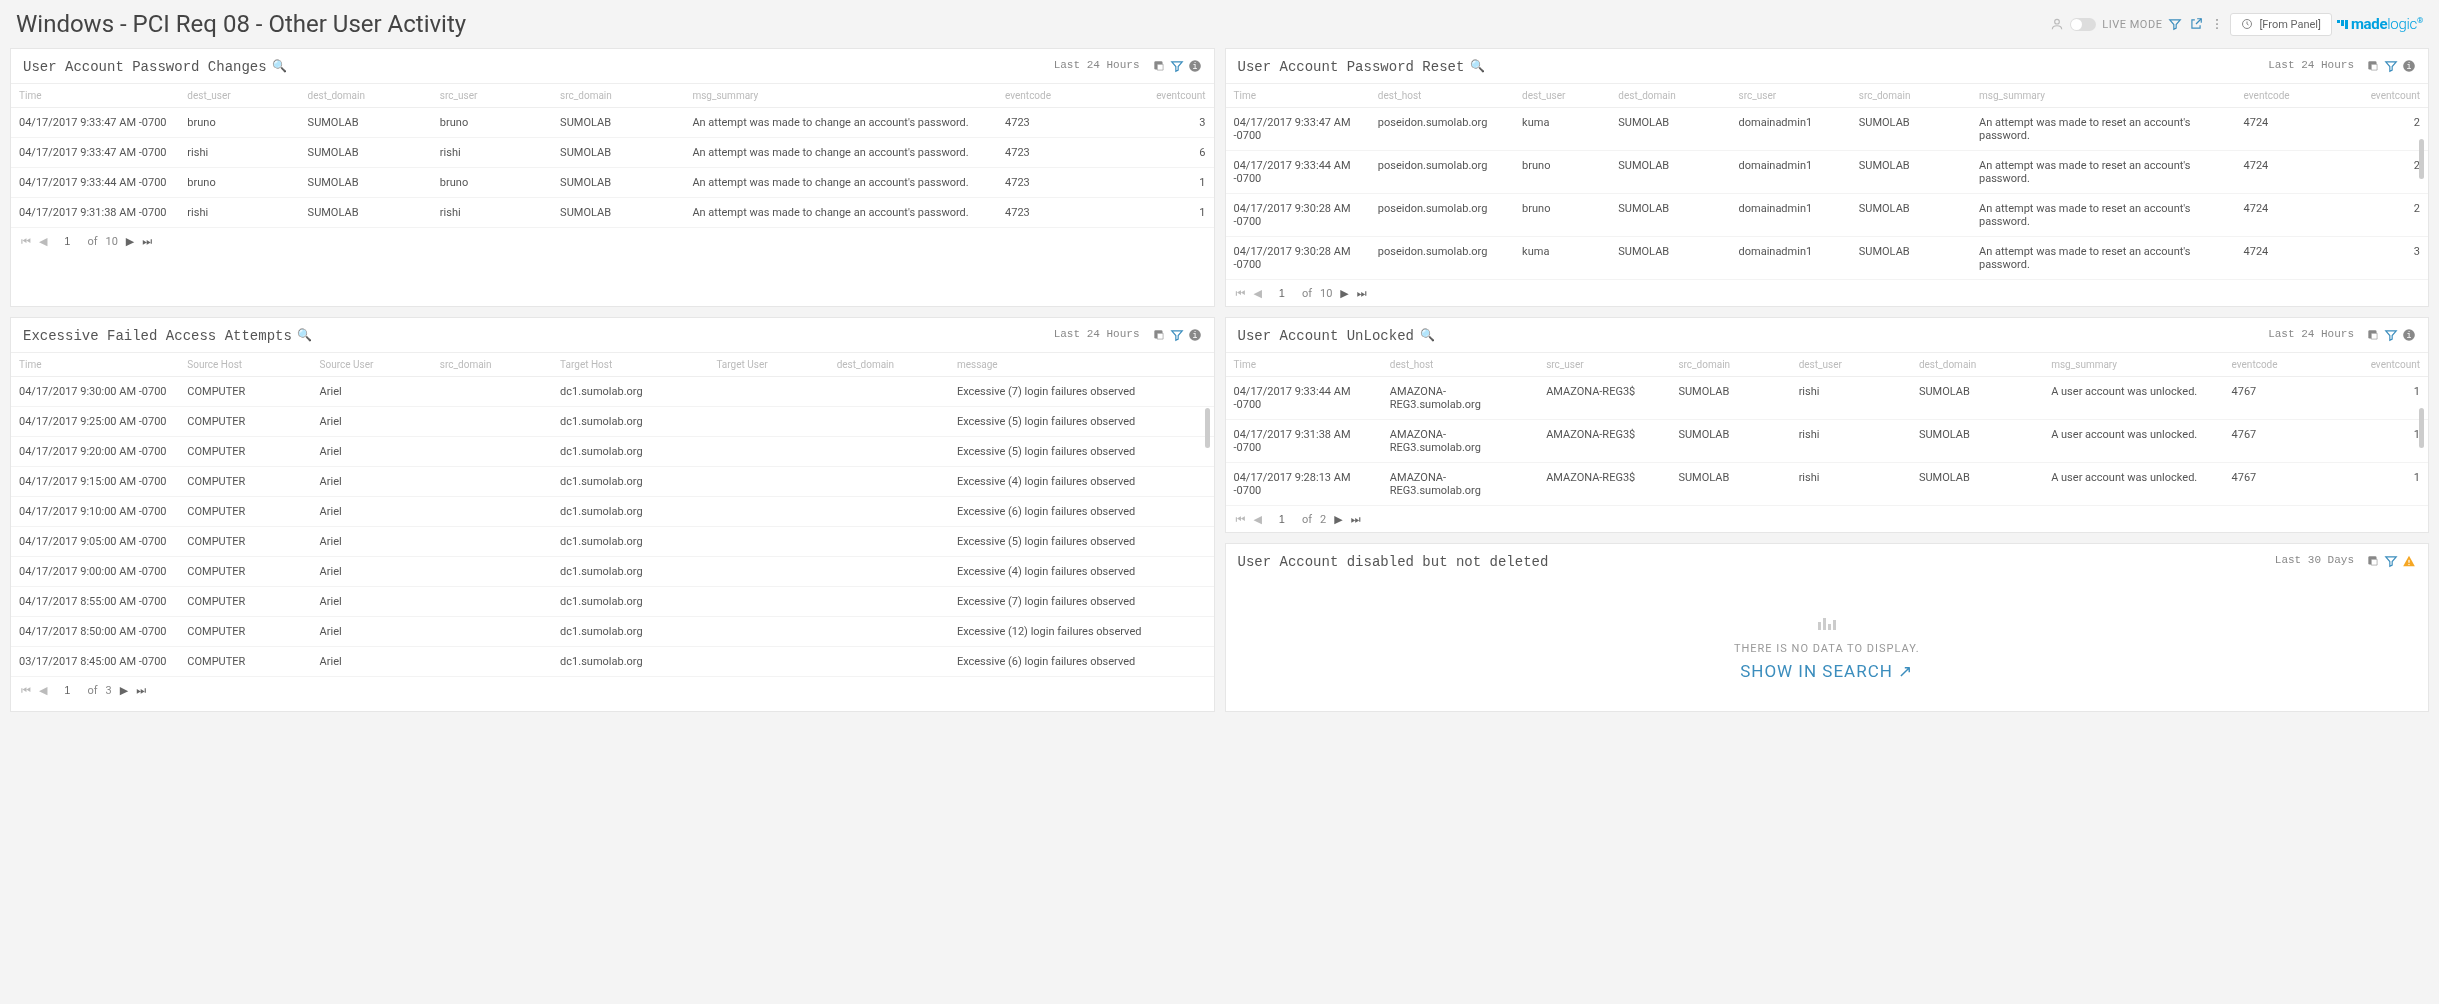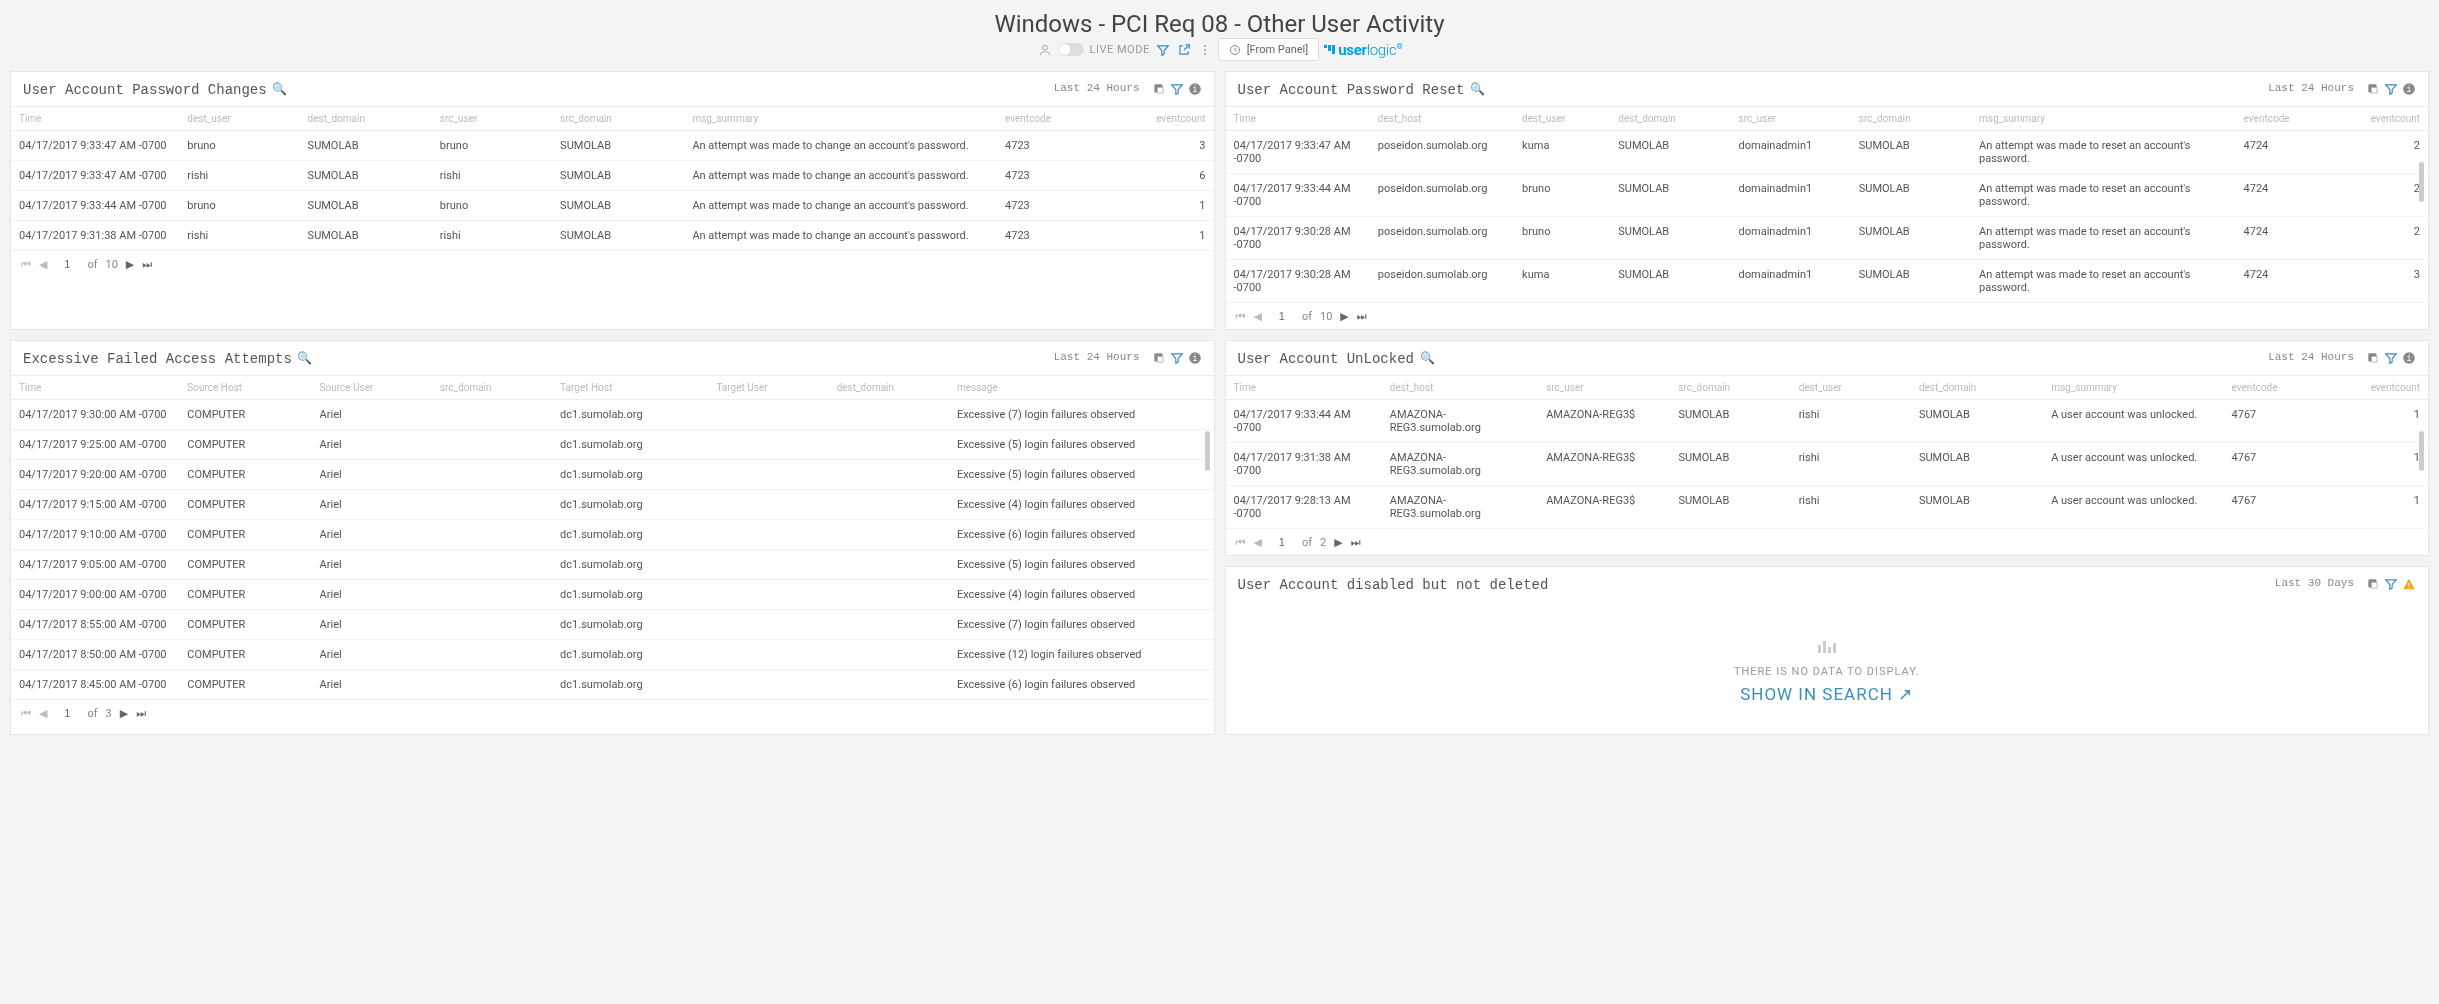--- a/index.html
+++ b/index.html
@@ -1,17 +1,17 @@
 <!DOCTYPE html>
 <html><head>
 <meta charset="utf-8">
 <style>
   * { box-sizing: border-box; }
   body { margin:0; font-family: -apple-system, BlinkMacSystemFont, "Segoe UI", Roboto, Arial, sans-serif; background:#f4f4f4; color:#333; font-size:12px; }
-  .header { display:flex; align-items:center; padding:10px 16px; background:#f4f4f4;flex-direction:column; }
+  .header { display:flex; align-items:center; padding:10px 16px; background:#f4f4f4; }
   .header h1 { font-size:24px; font-weight:400; color:#444; margin:0; flex:1; }
   .header-right { display:flex; align-items:center; gap:5px; color:#888; }
   .header-right .ico { cursor:pointer; display:inline-flex; align-items:center; justify-content:center; width:16px; height:16px; }
   .live { display:flex; align-items:center; gap:6px; font-size:11px; letter-spacing:0.5px; color:#999; }
   .toggle { width:26px; height:13px; border-radius:7px; background:#ddd; position:relative; }
   .toggle::after { content:""; position:absolute; left:1px; top:1px; width:11px; height:11px; border-radius:50%; background:#fff; }
   .timebox { display:flex; align-items:center; gap:6px; border:1px solid #ddd; padding:4px 10px; border-radius:3px; background:#fff; font-size:11px; color:#666; }
   .logo { color:#00a1e0; font-weight:600; font-size:15px; letter-spacing:-0.3px; display:flex; align-items:center; gap:1px; }
   .logo .dots { display:inline-flex; gap:1px; margin-right:2px; }
   .logo .dots span { width:3px; height:3px; background:#00a1e0; display:inline-block; }
@@ -88,21 +88,21 @@
           <path d="M12 7v5l3 2"></path>
         </svg>
       <span>[From Panel]</span>
     </div>
     <div class="logo">
       <span class="dots">
           <span></span>
           <span></span>
           <span></span>
         </span>
-      <span><b>user</b><span style="font-weight:300;">logic</span><sup style="font-size:8px;">®</sup></span>
+      <span><b>made</b><span style="font-weight:300;">logic</span><sup style="font-size:8px;">®</sup></span>
     </div>
   </div>
 </div>
 
 <div class="grid">
 
   <div class="panel">
     <div class="panel-head">
       <span class="title">User Account Password Changes</span>
       <span class="mag">🔍</span>
@@ -444,21 +444,21 @@
             <td>04/17/2017 8:50:00 AM -0700</td>
             <td>COMPUTER</td>
             <td>Ariel</td>
             <td></td>
             <td>dc1.sumolab.org</td>
             <td></td>
             <td></td>
             <td>Excessive (12) login failures observed</td>
           </tr>
           <tr>
-            <td>04/17/2017 8:45:00 AM -0700</td>
+            <td>03/17/2017 8:45:00 AM -0700</td>
             <td>COMPUTER</td>
             <td>Ariel</td>
             <td></td>
             <td>dc1.sumolab.org</td>
             <td></td>
             <td></td>
             <td>Excessive (6) login failures observed</td>
           </tr>
         </tbody>
     </table>

